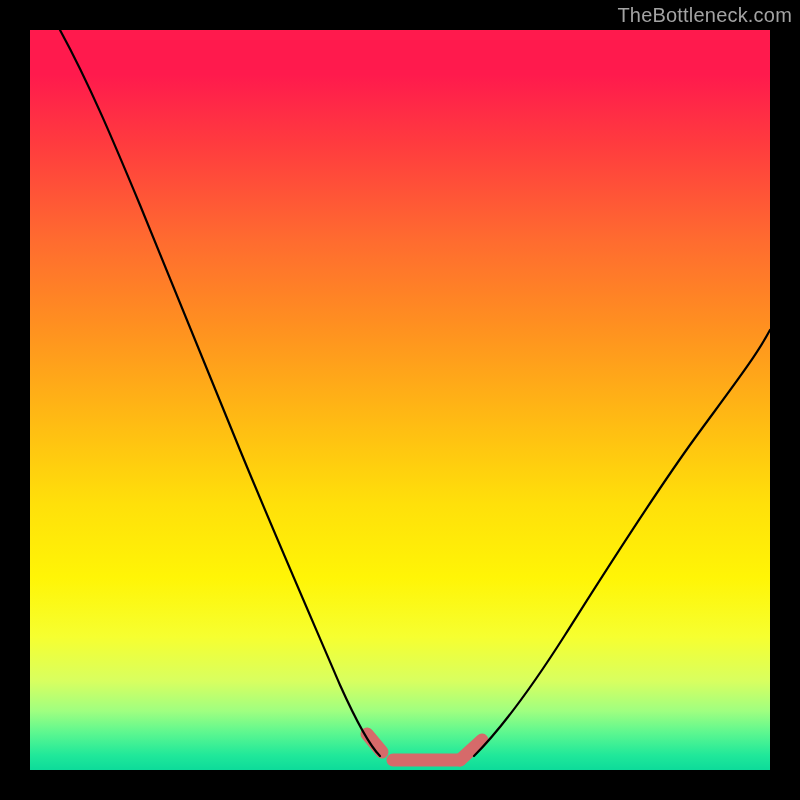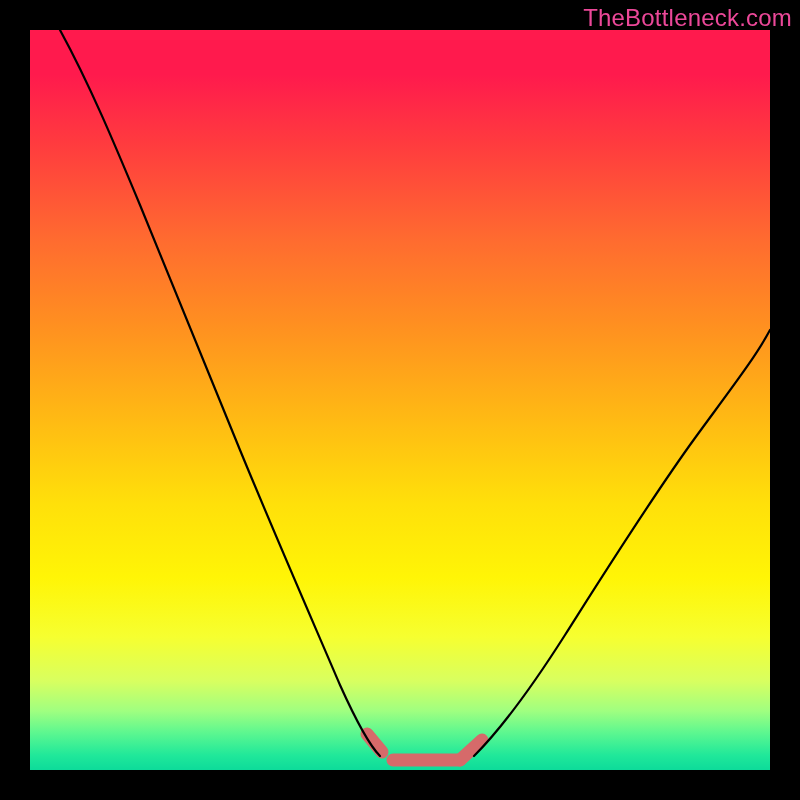--- a/index.html
+++ b/index.html
@@ -39,22 +39,22 @@
       #a0ff80 92%,
       #5cf790 95%,
       #20e89a 98%,
       #0ddb9a 100%
     );
   }
   .watermark {
     position: absolute;
     top: 4px;
     right: 8px;
-    color: #ec4899;
-    font-size: 24px;
+    color: #a3a3a3;
+    font-size: 20px;
     letter-spacing: 0.2px;
     user-select: none;
   }
   svg.curves {
     position: absolute;
     left: 30px;
     top: 30px;
     width: 740px;
     height: 740px;
     overflow: visible;

